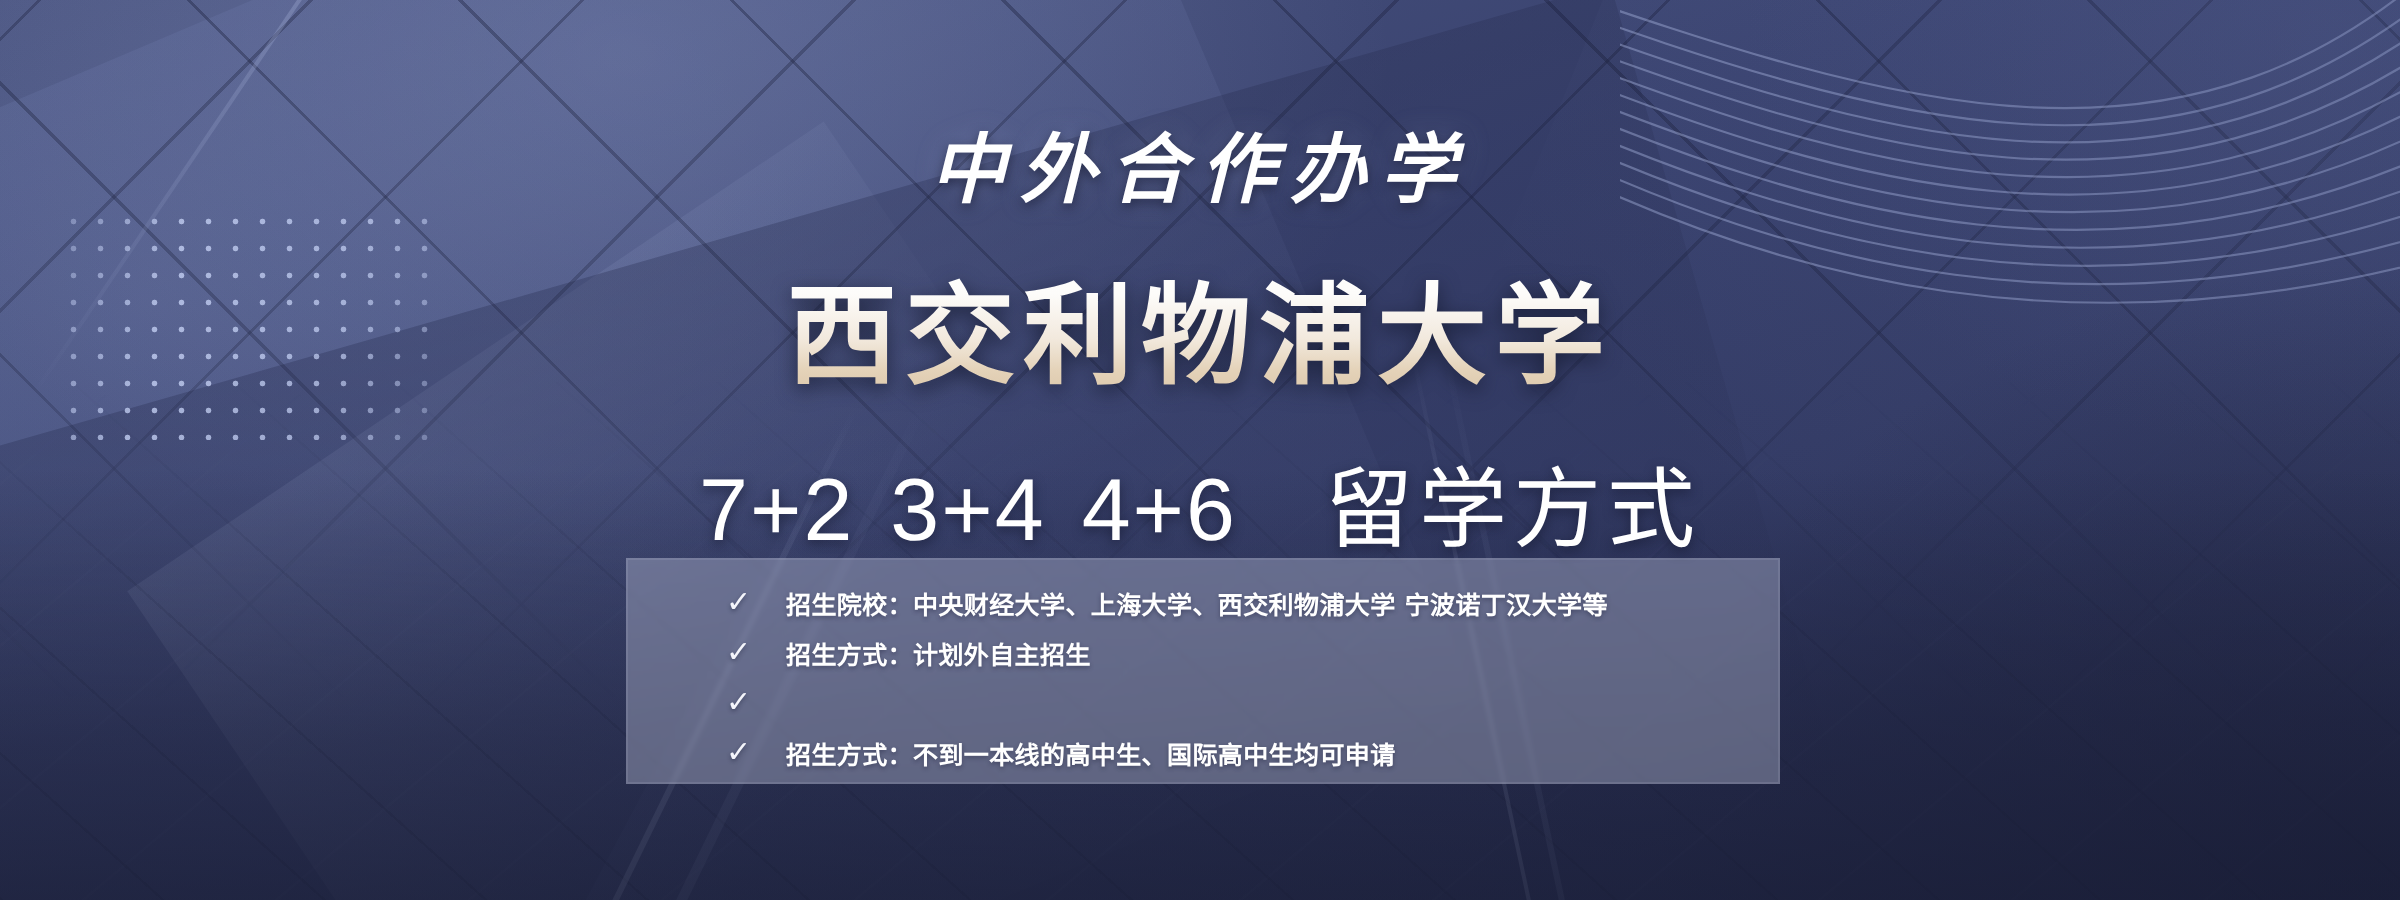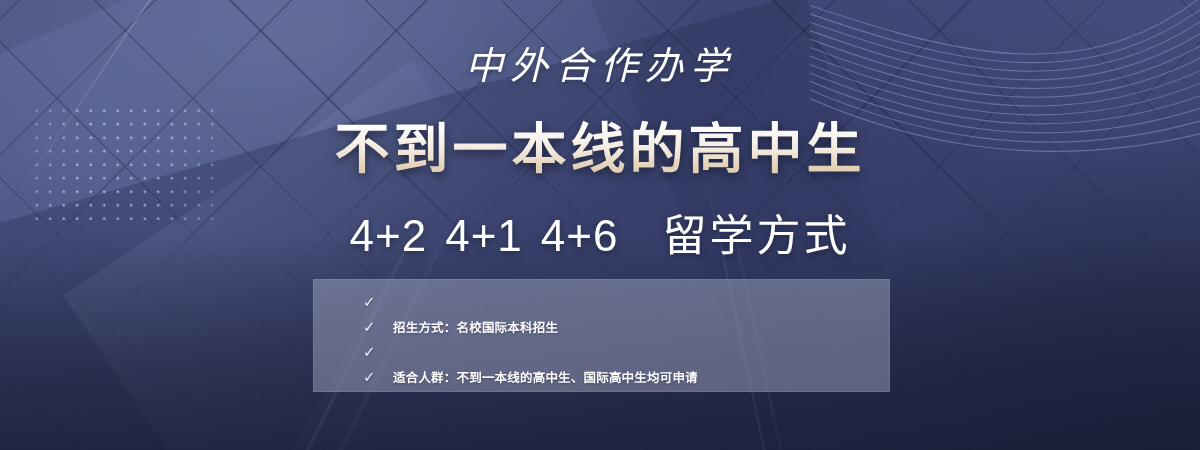--- a/index.html
+++ b/index.html
@@ -116,24 +116,24 @@
   .content {
     position: relative;
     z-index: 5;
     height: 100%;
     display: flex;
     flex-direction: column;
     align-items: center;
   }
 
   .headline-script {
-    margin-top: 35px;
+    margin-top: 54px;
     font-family: "DejaVu Serif", "Liberation Serif", serif;
     font-size: 38px;
-    font-weight: 400;
+    font-weight: 700;
     font-style: italic;
     letter-spacing: 7px;
     color: #ffffff;
     text-shadow: 0 2px 6px rgba(18,22,44,0.65), 0 0 14px rgba(180,192,230,0.25);
     white-space: nowrap;
   }
 
   .headline-main {
     margin-top: 14px;
     font-family: "DejaVu Sans", "Liberation Sans", sans-serif;
@@ -243,40 +243,41 @@
   </svg>
 
   <div class="dot-grid"></div>
   <div class="bg-layer bg-wash-right"></div>
   <div class="bg-layer bg-wash-bottom"></div>
 
   <div class="content">
 
     <div class="headline-script">中外合作办学</div>
 
-    <div class="headline-main">不到一本线的高中生</div>
+    <div class="headline-main">西交利物浦大学</div>
 
     <div class="headline-sub">
-      <span class="mode">4+2</span><span class="mode">4+1</span><span class="mode">4+6</span><span class="way">留学方式</span>
+      <span class="mode">7+2</span><span class="mode">3+4</span><span class="mode">4+6</span><span class="way">留学方式</span>
     </div>
 
   </div>
 
   <div class="info-panel">
     <ul class="info-list">
       <li class="info-item">
         <span class="check-icon">✓</span>
-      </li>
-      <li class="info-item">
-        <span class="check-icon">✓</span>
-        <span class="info-text">招生方式：名校国际本科招生</span>
-      </li>
-      <li class="info-item">
-        <span class="check-icon">✓</span>
-      </li>
-      <li class="info-item">
-        <span class="check-icon">✓</span>
-        <span class="info-text">适合人群：不到一本线的高中生、国际高中生均可申请</span>
+        <span class="info-text">招生院校：中央财经大学、上海大学、西交利物浦大学  宁波诺丁汉大学等</span>
+      </li>
+      <li class="info-item">
+        <span class="check-icon">✓</span>
+        <span class="info-text">招生方式：计划外自主招生</span>
+      </li>
+      <li class="info-item">
+        <span class="check-icon">✓</span>
+      </li>
+      <li class="info-item">
+        <span class="check-icon">✓</span>
+        <span class="info-text">招生方式：不到一本线的高中生、国际高中生均可申请</span>
       </li>
     </ul>
   </div>
 
 </div>
 
 </body></html>

